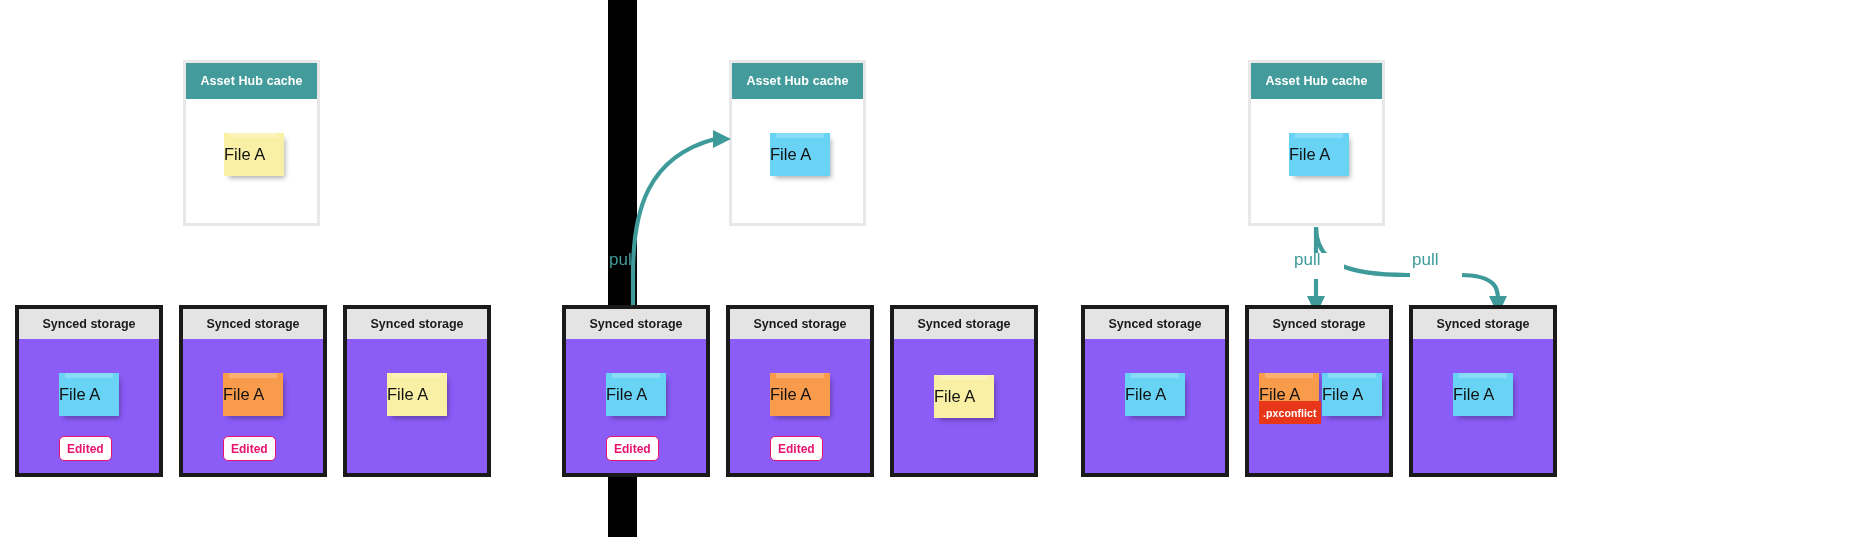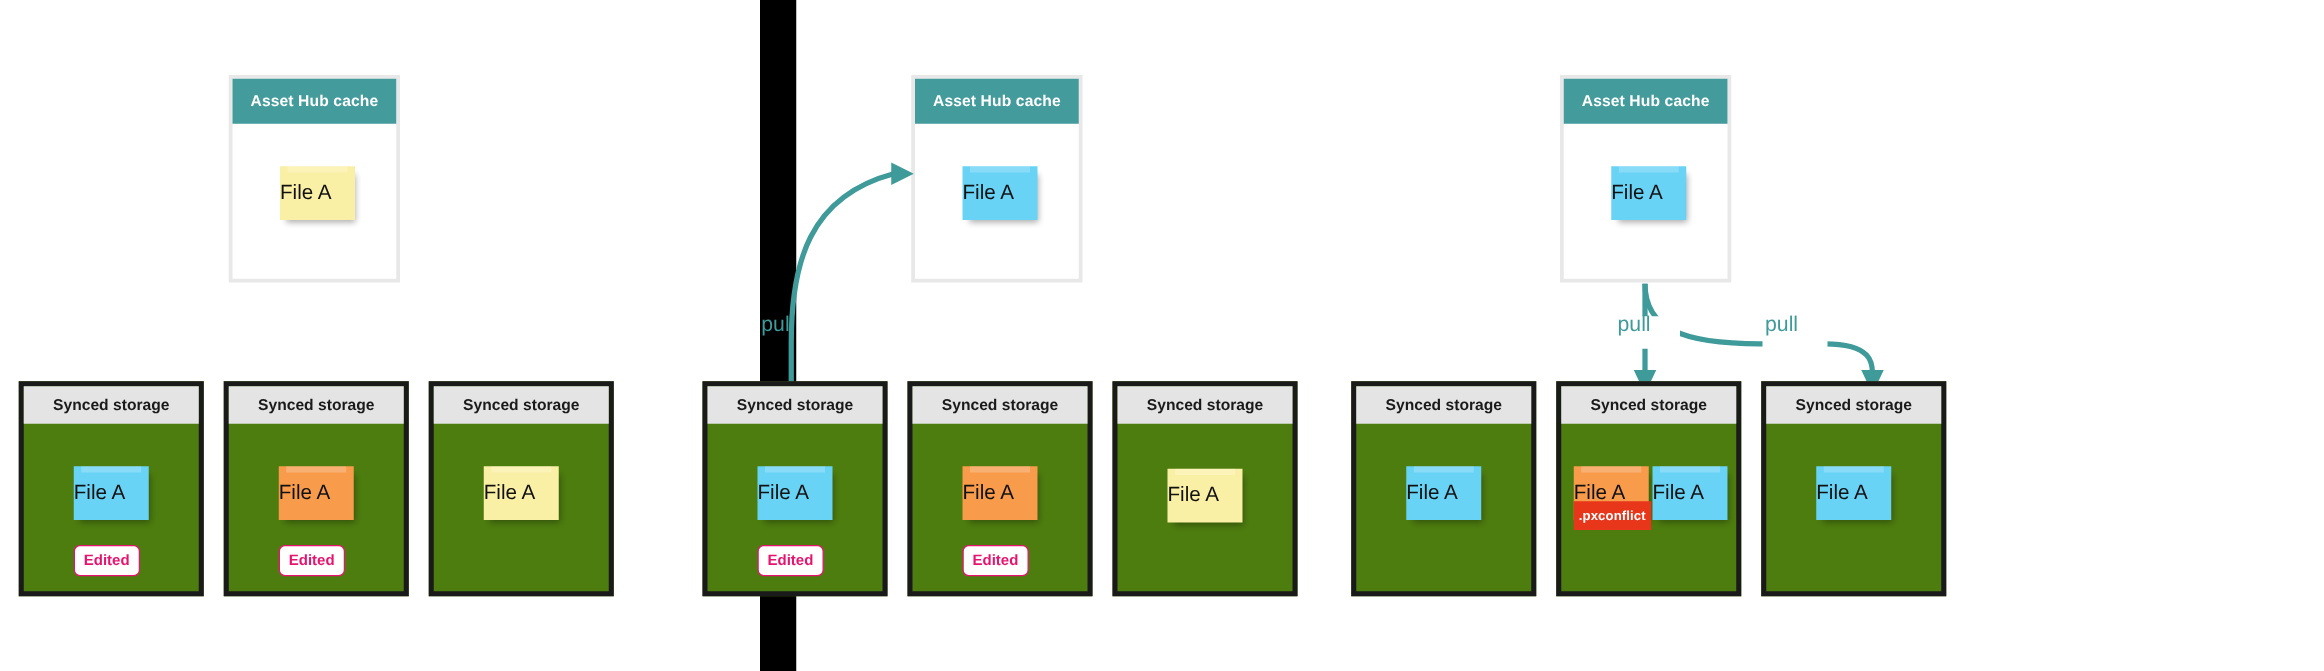--- a/index.html
+++ b/index.html
@@ -10,21 +10,21 @@
   .divider{position:absolute;top:0;width:29px;height:537px;background:#000000;}
 
   
   .hub{position:absolute;width:137px;height:166px;background:#ffffff;
        border:3px solid #e8e8e8;box-sizing:border-box;}
   .hub-header{height:36px;background:#439b9b;display:flex;align-items:center;justify-content:center;}
   .hub-header span{color:#ffffff;font-weight:bold;font-size:12.5px;letter-spacing:.1px;}
   .hub-body{position:relative;height:127px;}
 
   
-  .store{position:absolute;width:148px;height:172px;background:#4d7c0f;
+  .store{position:absolute;width:148px;height:172px;background:#8b5cf6;
          border:4px solid #1a1a1a;box-sizing:border-box;}
   .store-header{height:30px;background:#e4e4e4;display:flex;align-items:center;justify-content:center;}
   .store-header span{color:#1a1a1a;font-weight:bold;font-size:12.5px;}
   .store-body{position:relative;height:138px;}
 
   
   .note{position:absolute;width:60px;height:43px;display:flex;align-items:center;justify-content:flex-start;
         box-shadow:3px 4px 5px -2px rgba(0,0,0,.33);}
   .note span{font-size:16.5px;color:#111;white-space:nowrap;}
   .note.yellow{background:#faf0a5;}

